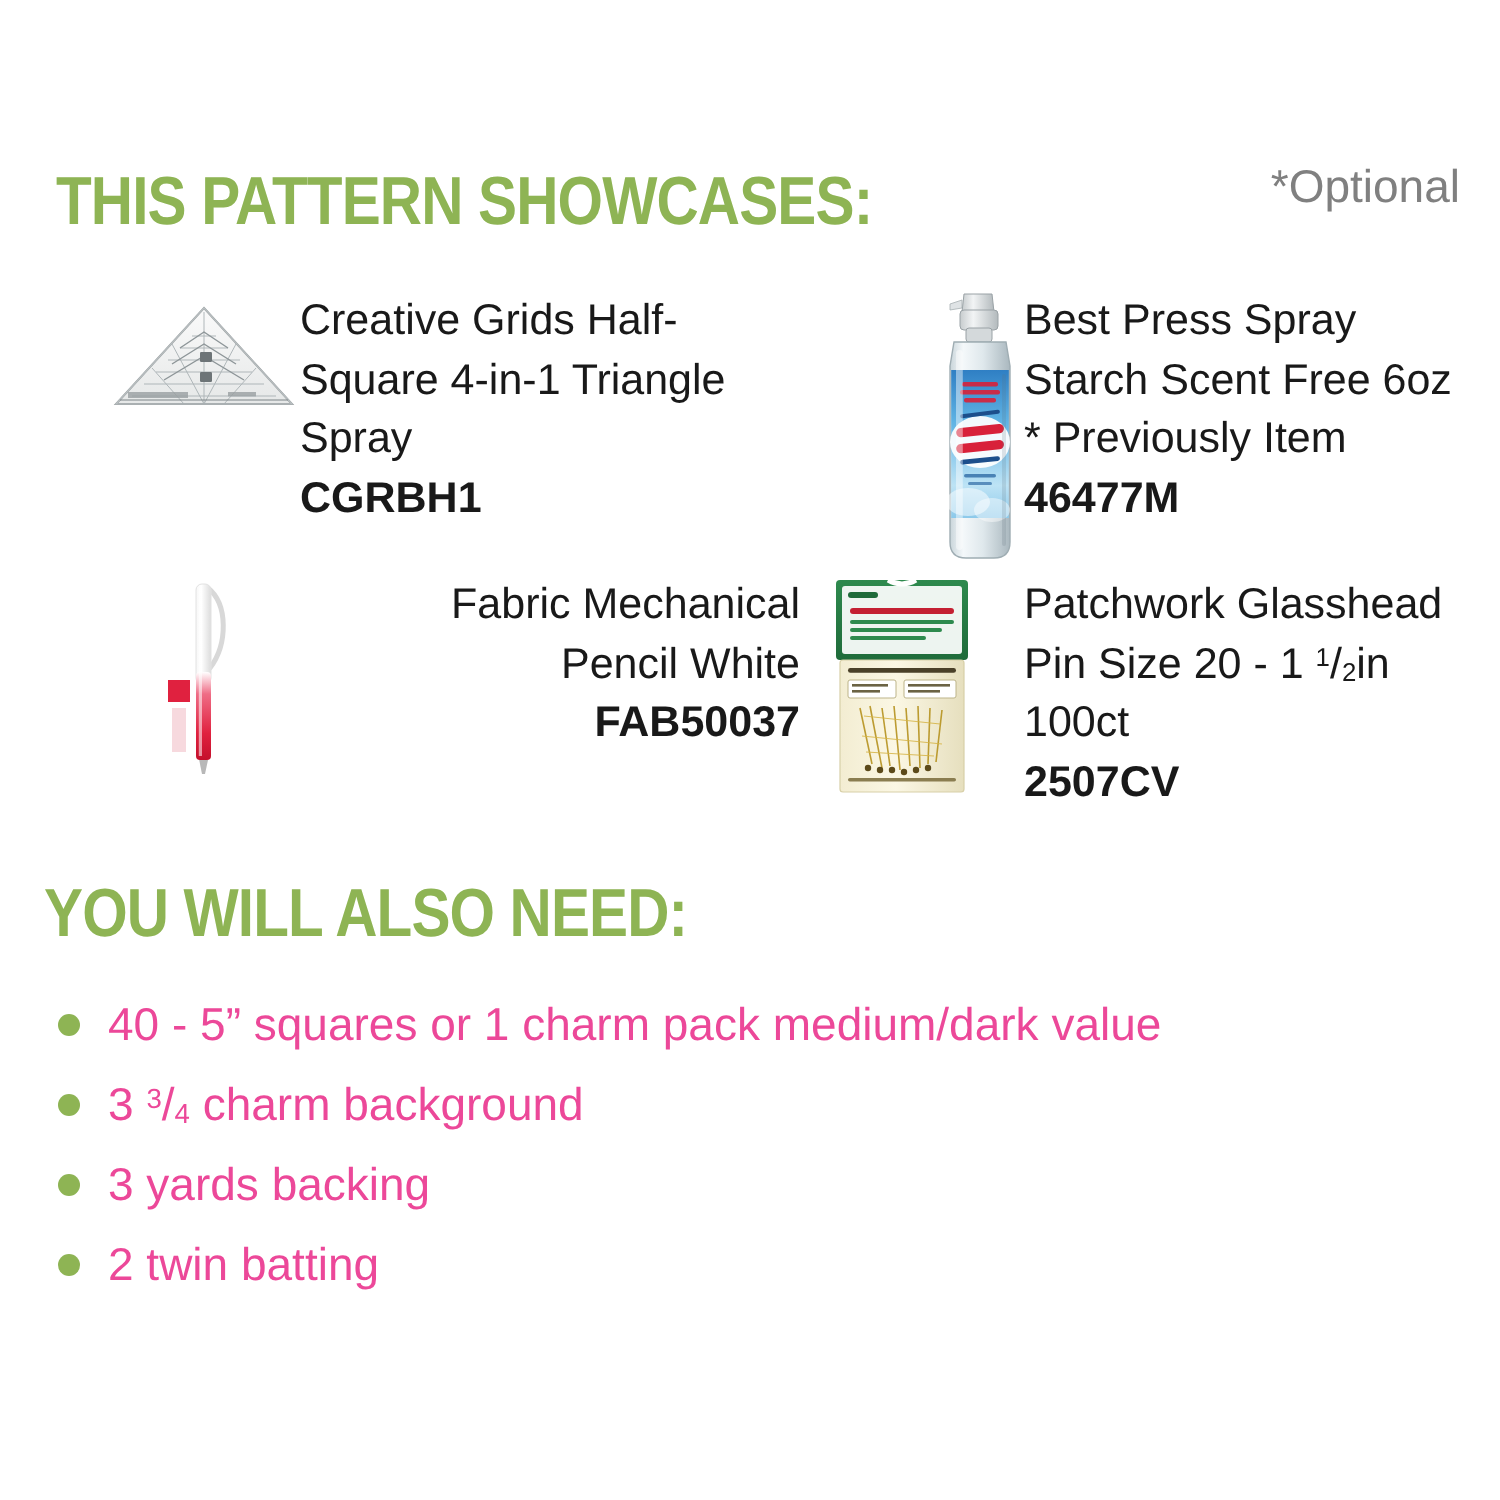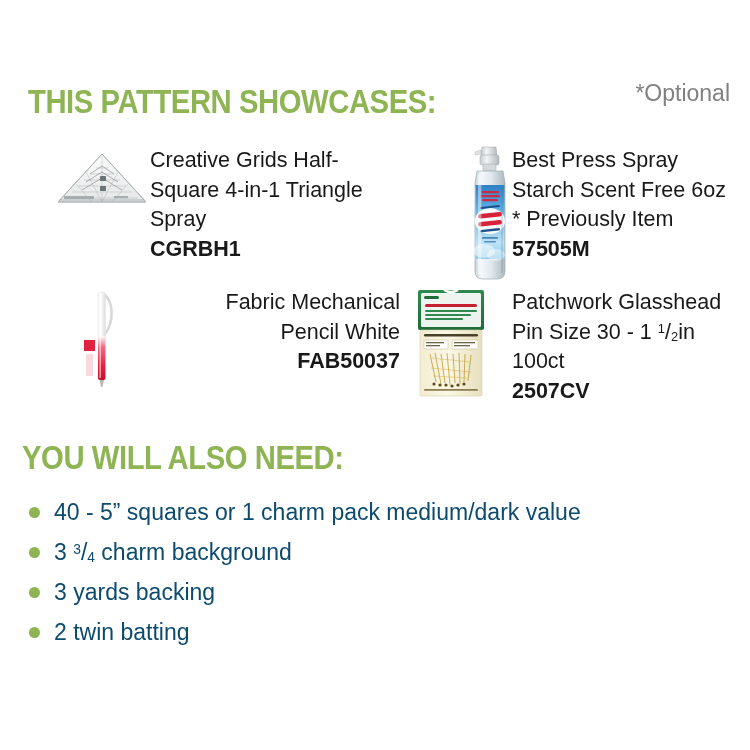--- a/index.html
+++ b/index.html
@@ -93,21 +93,21 @@
     width: 700px;
     margin: 0;
     padding: 0;
     list-style: none;
   }
   .need-list li {
     position: relative;
     padding-left: 30px;
     font-size: 23px;
     line-height: 40px;
-    color: #0c4a6e;
+    color: #ec4899;
     white-space: nowrap;
   }
   .need-list li .bullet {
     position: absolute;
     left: 5px;
     top: 15px;
     width: 11px;
     height: 11px;
     border-radius: 50%;
     background: #8eb454;
@@ -288,21 +288,21 @@
 
       <rect x="16" y="32" width="3.4" height="100" rx="1.7" fill="#ffffff" opacity="0.45"></rect>
       <rect x="39" y="44" width="2" height="86" rx="1" fill="#5f7078" opacity="0.18"></rect>
     </svg>
   </div>
 
   <div class="product-text" id="prod-spray-text">
     <span class="line">Best Press Spray</span>
     <span class="line">Starch Scent Free 6oz</span>
     <span class="line">* Previously Item</span>
-    <span class="sku">57505M</span>
+    <span class="sku">46477M</span>
   </div>
 
   <div class="img-box" id="img-pins">
     <svg class="art" viewBox="0 0 78 110" xmlns="http://www.w3.org/2000/svg">
       <defs>
         <linearGradient id="bagGrad" x1="0" y1="0" x2="1" y2="0">
           <stop offset="0%" stop-color="#f3edd2"></stop>
           <stop offset="45%" stop-color="#fbf7e4"></stop>
           <stop offset="100%" stop-color="#e6dfbe"></stop>
         </linearGradient>
@@ -363,21 +363,21 @@
         <circle cx="46" cy="97" r="1.6"></circle>
         <circle cx="52" cy="96" r="1.6"></circle>
       </g>
       <rect x="12" y="101" width="54" height="1.8" rx="0.9" fill="#8a7d50"></rect>
     </svg>
   </div>
 
   <div class="product-text" id="prod-pins-text">
     <span class="line">Patchwork Glasshead</span>
     <span class="line">
-      <span>Pin Size 30 - 1 </span><span class="frac"><sup>1</sup><span class="slash">/</span><sub>2</sub></span><span>in</span>
+      <span>Pin Size 20 - 1 </span><span class="frac"><sup>1</sup><span class="slash">/</span><sub>2</sub></span><span>in</span>
     </span>
     <span class="line">100ct</span>
     <span class="sku">2507CV</span>
   </div>
 
   <div class="section-heading" id="heading-also-need">YOU WILL ALSO NEED:</div>
 
   <ul class="need-list">
     <li>
       <span class="bullet"></span>

